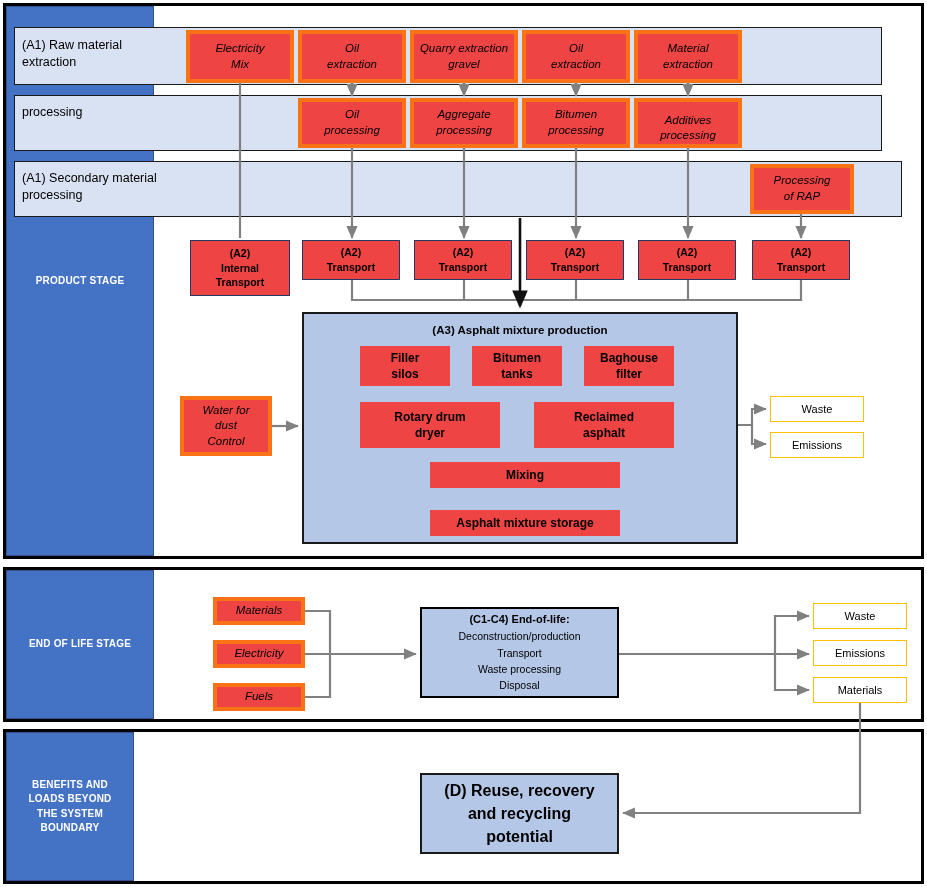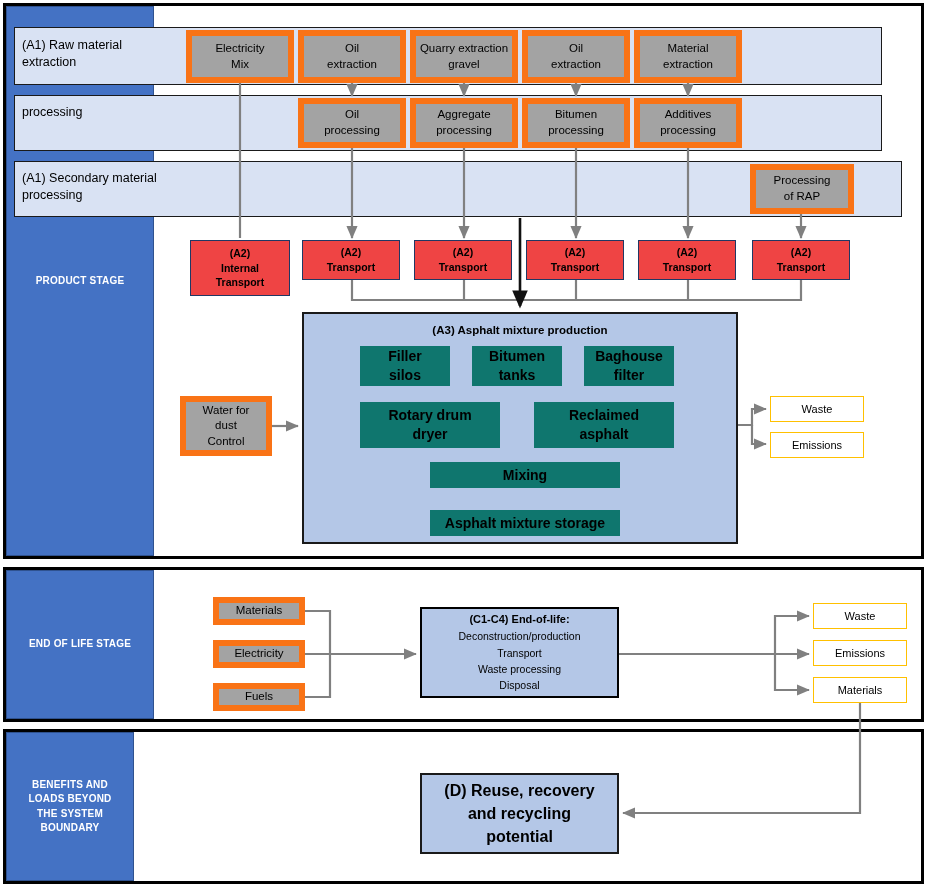--- a/index.html
+++ b/index.html
@@ -12,35 +12,35 @@
   
   .stage-label{position:absolute;background:#4472C4;border:1px solid #2f528f;box-sizing:border-box;
     display:flex;align-items:center;justify-content:center;text-align:left;
     color:#fff;font-weight:bold;font-size:10px;letter-spacing:.2px;line-height:1.45;}
 
   
   .band{position:absolute;background:#D9E2F3;border:1.5px solid #1a1a1a;box-sizing:border-box;}
   .band-text{position:absolute;font-size:12.5px;color:#000;line-height:1.35;}
 
   
-  .wbox{position:absolute;background:#a3a3a3;border:6px solid #f97316;box-sizing:border-box;
-    display:flex;align-items:center;justify-content:center;text-align:center;
-    font-size:11.5px;color:#000;line-height:1.35;}
+  .wbox{position:absolute;background:#ef4444;border:4px solid #f97316;box-sizing:border-box;
+    display:flex;align-items:center;justify-content:center;text-align:center;
+    font-size:11.5px;color:#000;line-height:1.35;font-style:italic;}
 
   
   .bbox{position:absolute;background:#ef4444;border:1.5px solid #203864;box-sizing:border-box;
     display:flex;align-items:center;justify-content:center;text-align:center;
     font-size:10.5px;color:#000;line-height:1.4;font-weight:bold;}
 
   
   .prodbox{position:absolute;background:#B4C7E7;border:2px solid #1a1a1a;box-sizing:border-box;}
   .prod-title{position:absolute;width:100%;text-align:center;font-size:11.5px;font-weight:bold;color:#000;}
-  .subbox{position:absolute;background:#0f766e;box-sizing:border-box;
-    display:flex;align-items:center;justify-content:center;text-align:center;
-    font-size:14px;font-weight:bold;color:#000;line-height:1.35;}
+  .subbox{position:absolute;background:#ef4444;box-sizing:border-box;
+    display:flex;align-items:center;justify-content:center;text-align:center;
+    font-size:12px;font-weight:bold;color:#000;line-height:1.35;}
 
   
   .ybox{position:absolute;background:#ffffff;border:1.5px solid #FFC000;box-sizing:border-box;
     display:flex;align-items:center;justify-content:center;text-align:center;
     font-size:11px;color:#000;}
 
   
   .eolbox{position:absolute;background:#B4C7E7;border:2px solid #000;box-sizing:border-box;
     display:flex;flex-direction:column;align-items:center;justify-content:center;text-align:center;
     font-size:10.5px;color:#000;line-height:1.55;}
@@ -121,21 +121,21 @@
       <span>Aggregate</span><br>
       <span>processing</span>
     </span>
   </div>
   <div class="wbox" style="left:522px;top:98px;width:108px;height:50px;">
     <span>
       <span>Bitumen</span><br>
       <span>processing</span>
     </span>
   </div>
-  <div class="wbox" style="left:634px;top:98px;width:108px;height:50px;">
+  <div class="wbox" style="left:634px;top:98px;width:108px;height:50px;align-items:flex-end;">
     <span>
       <span>Additives</span><br>
       <span>processing</span>
     </span>
   </div>
 
   <div class="wbox" style="left:750px;top:164px;width:104px;height:50px;">
     <span>
       <span>Processing</span><br>
       <span>of RAP</span>

